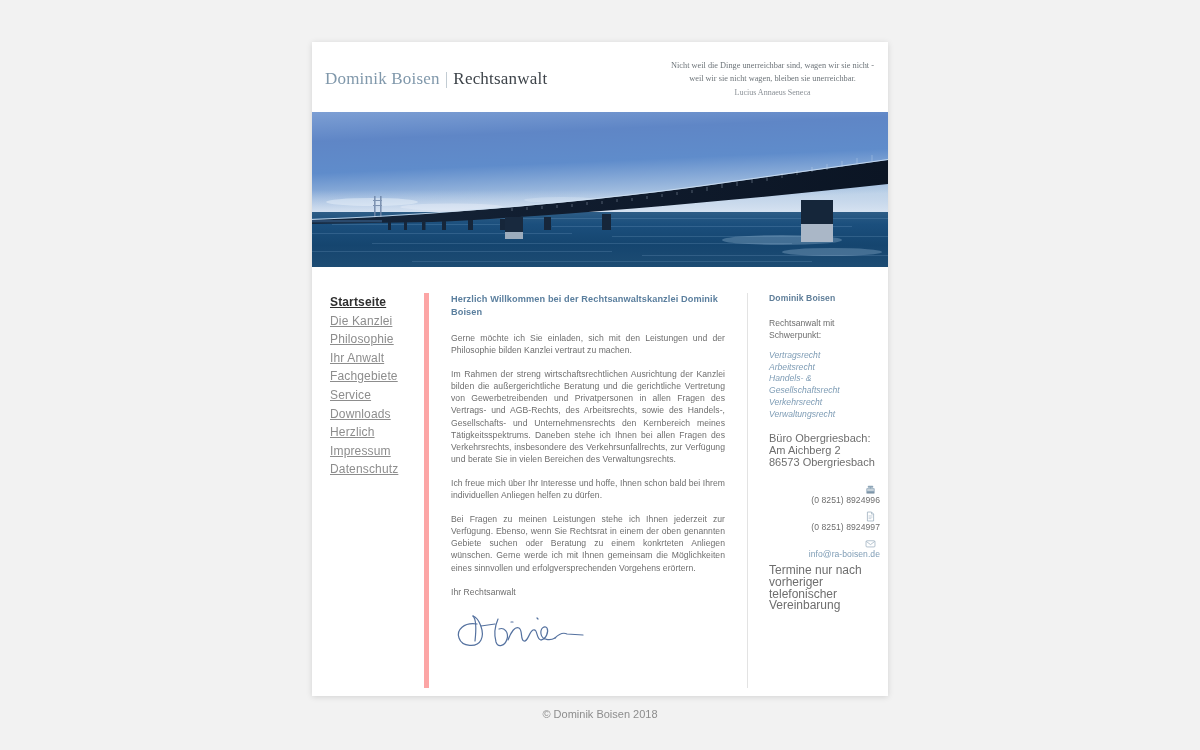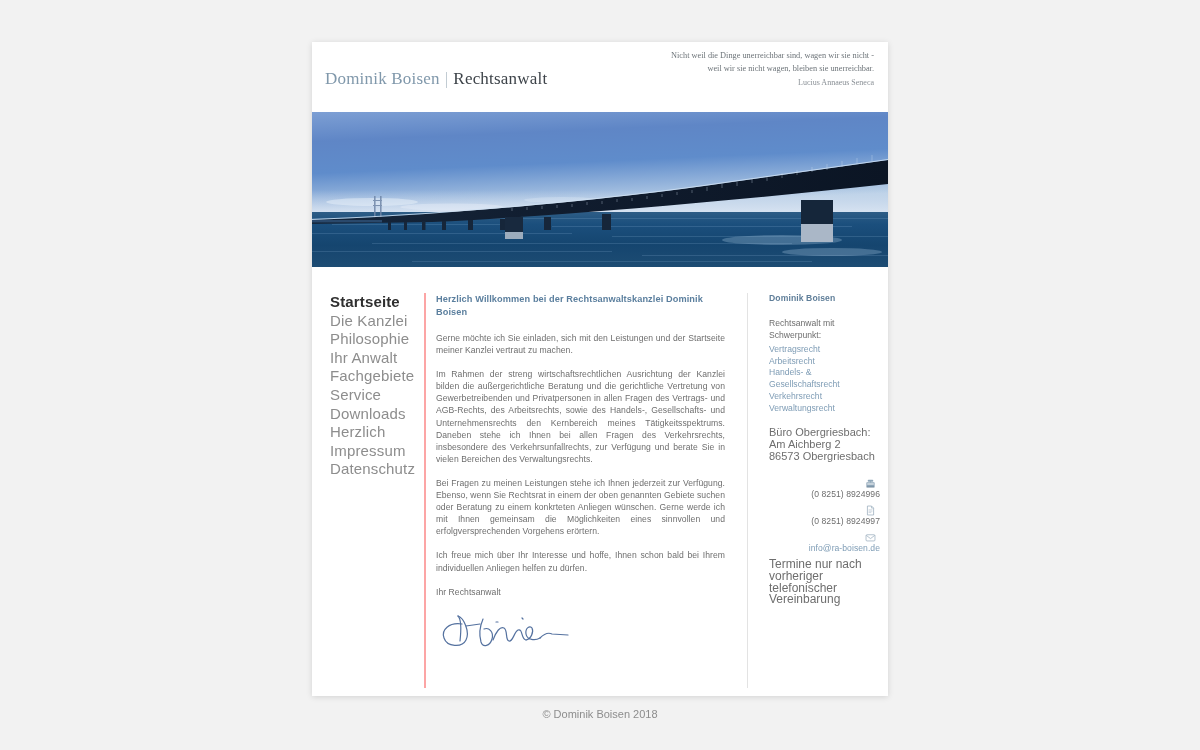--- a/index.html
+++ b/index.html
@@ -46,22 +46,22 @@
     font-size: 17px;
     letter-spacing: 0.2px;
     margin-top: 27px;
     white-space: nowrap;
   }
   .brand .brand-name { color: #8098ab; }
   .brand .brand-sep  { color: #b9c4cd; padding: 0 5px; font-weight: 300; }
   .brand .brand-role { color: #3d4349; }
 
   .quote {
-    margin-top: 8px;
-    text-align: right;
+    margin-top: 18px;
+    text-align: center;
     font-family: "Liberation Serif", serif;
     font-size: 8.3px;
     line-height: 12.5px;
     color: #6d7479;
     max-width: 230px;
   }
   .quote .quote-author {
     display: block;
     margin-top: 2px;
     color: #8a9096;
@@ -87,41 +87,42 @@
     background: #fff;
   }
   .col-left {
     width: 112px;
     padding: 0 0 0 18px;
     box-sizing: border-box;
     flex: none;
   }
   .col-mid {
     flex: 1 1 auto;
-    border-left: 2px solid #fca5a5;
+    border-left: 5px solid #fca5a5;
     border-right: 1px solid #e3e3e3;
-    padding: 0 22px 30px 10px;
+    padding: 0 22px 30px 22px;
     box-sizing: border-box;
     margin-bottom: 8px;
   }
   .col-right {
     width: 140px;
     flex: none;
     padding: 0 8px 0 21px;
     box-sizing: border-box;
   }
 
   
   .nav-item {
-    font-size: 15px;
+    font-size: 12px;
     line-height: 18.6px;
     color: #8d8d8d;
     letter-spacing: 0.15px;
     cursor: pointer;
     white-space: nowrap;
+    text-decoration: underline;
   }
   .nav-item.active {
     color: #2f2f2f;
     font-weight: bold;
   }
 
   
   .main-heading {
     font-size: 9.2px;
     font-weight: bold;
@@ -146,30 +147,31 @@
   .r-title {
     font-size: 8.6px;
     font-weight: bold;
     color: #5f7e99;
     margin: 0 0 14px 0;
     letter-spacing: 0.1px;
   }
   .r-sub {
     font-size: 8.6px;
     color: #6e6e6e;
-    margin: 0 0 3px 0;
+    margin: 0 0 9px 0;
     line-height: 12px;
   }
   .r-link {
     display: block;
     font-size: 8.6px;
     line-height: 11.7px;
     color: #7e9cb5;
     text-decoration: none;
     cursor: pointer;
+    font-style: italic;
   }
   .r-links { margin-bottom: 13px; }
   .r-block {
     font-size: 11px;
     line-height: 11.7px;
     color: #6e6e6e;
     margin-bottom: 16px;
   }
   .r-contact-row {
     display: flex;
@@ -345,24 +347,24 @@
         <div class="nav-item">Fachgebiete</div>
         <div class="nav-item">Service</div>
         <div class="nav-item">Downloads</div>
         <div class="nav-item">Herzlich</div>
         <div class="nav-item">Impressum</div>
         <div class="nav-item">Datenschutz</div>
       </nav>
 
       <main class="col-mid">
         <h1 class="main-heading">Herzlich Willkommen bei der Rechtsanwaltskanzlei Dominik Boisen</h1>
-        <p class="para">Gerne möchte ich Sie einladen, sich mit den Leistungen und der Startseite meiner Kanzlei vertraut zu machen.</p>
+        <p class="para">Gerne möchte ich Sie einladen, sich mit den Leistungen und der Philosophie bilden Kanzlei vertraut zu machen.</p>
         <p class="para">Im Rahmen der streng wirtschaftsrechtlichen Ausrichtung der Kanzlei bilden die außergerichtliche Beratung und die gerichtliche Vertretung von Gewerbetreibenden und Privatpersonen in allen Fragen des Vertrags- und AGB-Rechts, des Arbeitsrechts, sowie des Handels-, Gesellschafts- und Unternehmensrechts den Kernbereich meines Tätigkeitsspektrums. Daneben stehe ich Ihnen bei allen Fragen des Verkehrsrechts, insbesondere des Verkehrsunfallrechts, zur Verfügung und berate Sie in vielen Bereichen des Verwaltungsrechts.</p>
+        <p class="para">Ich freue mich über Ihr Interesse und hoffe, Ihnen schon bald bei Ihrem individuellen Anliegen helfen zu dürfen.</p>
         <p class="para">Bei Fragen zu meinen Leistungen stehe ich Ihnen jederzeit zur Verfügung. Ebenso, wenn Sie Rechtsrat in einem der oben genannten Gebiete suchen oder Beratung zu einem konkrteten Anliegen wünschen. Gerne werde ich mit Ihnen gemeinsam die Möglichkeiten eines sinnvollen und erfolgversprechenden Vorgehens erörtern.</p>
-        <p class="para">Ich freue mich über Ihr Interesse und hoffe, Ihnen schon bald bei Ihrem individuellen Anliegen helfen zu dürfen.</p>
         <p class="para last">Ihr Rechtsanwalt</p>
 
         <div class="sig-wrap">
           <svg width="150" height="46" viewBox="0 0 150 46">
             <g fill="none" stroke="#54719f" stroke-width="1.2" stroke-linecap="round" stroke-linejoin="round">
               <path d="M26 14 C13 12, 5 20, 8 28 C11 37, 26 38, 30 30 C34 22, 28 8, 22 6"></path>
               <path d="M22 6 C26 10, 25 22, 24 31"></path>
               <path d="M30 16 L44 14"></path>
               <path d="M47 9 C44 16, 43 25, 45 32 C47 38, 54 36, 56 29 C58 22, 53 17, 48 19"></path>
               <path d="M57 30 C60 22, 64 16, 68 18 C72 20, 69 30, 73 31 C77 32, 78 22, 82 20 C87 18, 85 30, 90 30"></path>

